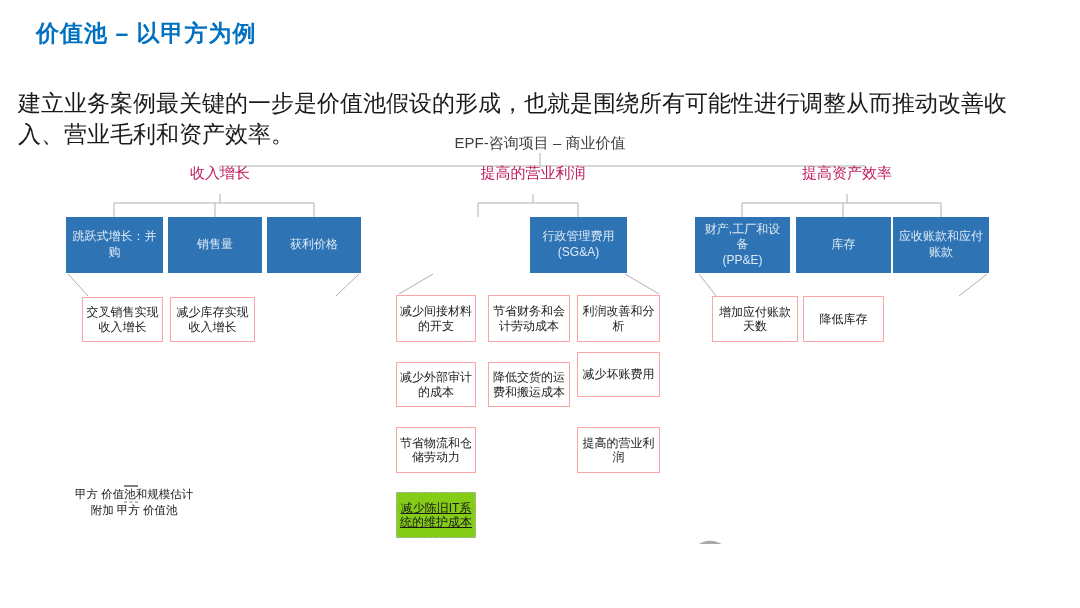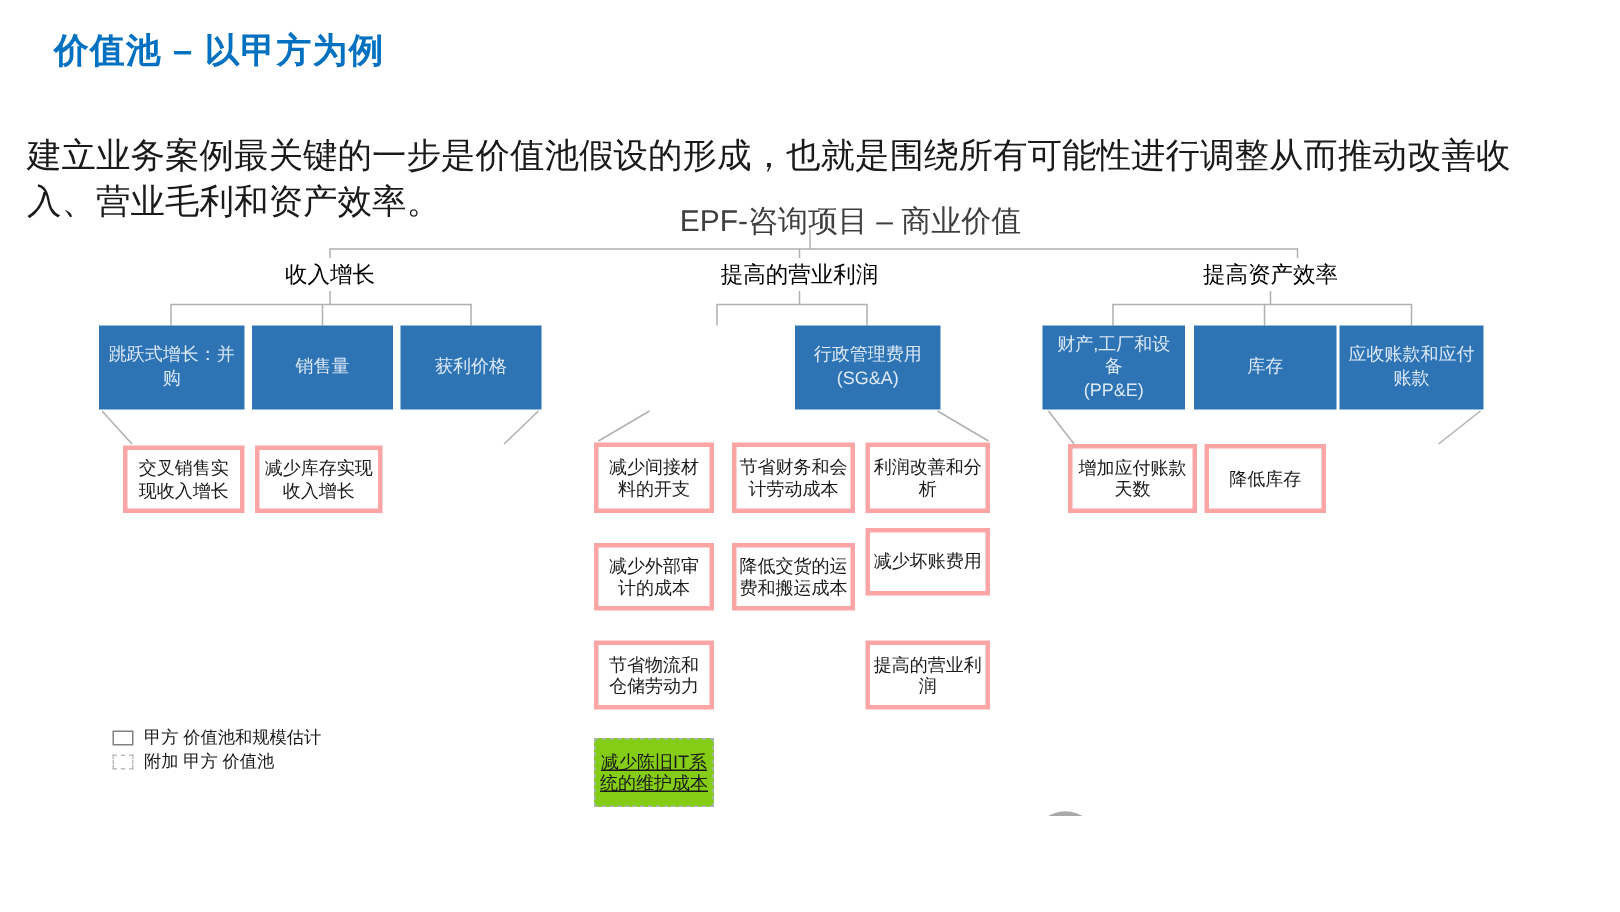--- a/index.html
+++ b/index.html
@@ -10,41 +10,41 @@
   .title{
     position:absolute;left:36px;top:18px;font-size:23px;font-weight:bold;
     color:#0070C0;letter-spacing:1px;white-space:nowrap;
   }
   .intro{
     position:absolute;left:18px;top:88px;width:1010px;font-size:23px;
     color:#1a1a1a;line-height:1.35;
   }
   .root-label{
     position:absolute;left:540px;top:134px;transform:translateX(-50%);
-    font-size:20px;color:#3f3f3f;white-space:nowrap;margin-left:27px;
+    font-size:15px;color:#3f3f3f;white-space:nowrap;
   }
   .branch-label{
-    position:absolute;top:174px;transform:translateX(-50%);
-    font-size:15px;color:#000000;white-space:nowrap;
+    position:absolute;top:164px;transform:translateX(-50%);
+    font-size:15px;color:#be185d;white-space:nowrap;
   }
   svg.connectors{position:absolute;left:0;top:0;pointer-events:none;}
   .drv{
     position:absolute;top:217px;height:56px;background:#2E74B5;color:#DCE9F5;
     font-size:12px;display:flex;align-items:center;justify-content:center;
     text-align:center;white-space:pre-line;line-height:1.3;padding:0 4px;
     box-sizing:border-box;
   }
   .lev{
-    position:absolute;background:#ffffff;border:3px solid #fca5a5;color:#1a1a1a;
+    position:absolute;background:#ffffff;border:1px solid #fca5a5;color:#1a1a1a;
     font-size:12px;display:flex;align-items:center;justify-content:center;
     text-align:center;line-height:1.2;padding:0 2px;box-sizing:border-box;
   }
   .lev.alt{border:1px dashed #aab3bf;background:#84cc16;text-decoration:underline;}
   .legend{position:absolute;left:75px;top:485px;font-size:11.5px;color:#1a1a1a;}
-  .legend-row{display:flex;align-items:center;margin-bottom:3px;height:13px;}
+  .legend-row{display:flex;align-items:center;margin-bottom:3px;height:13px;flex-direction:column;}
   .legend-swatch{width:14px;height:10px;margin-right:7px;box-sizing:border-box;}
   .legend-swatch.solid{border:1px solid #808080;background:#fff;}
   .legend-swatch.dashed{border:1px dashed #bfbfbf;background:#fff;}
   .watermark{
     position:absolute;left:690px;top:538px;display:flex;align-items:center;
     gap:14px;color:#b5b5b5;
   }
   .watermark-text{font-size:30px;letter-spacing:2px;white-space:nowrap;}
   .page-number{
     position:absolute;left:999px;top:564px;font-size:13px;font-weight:bold;

